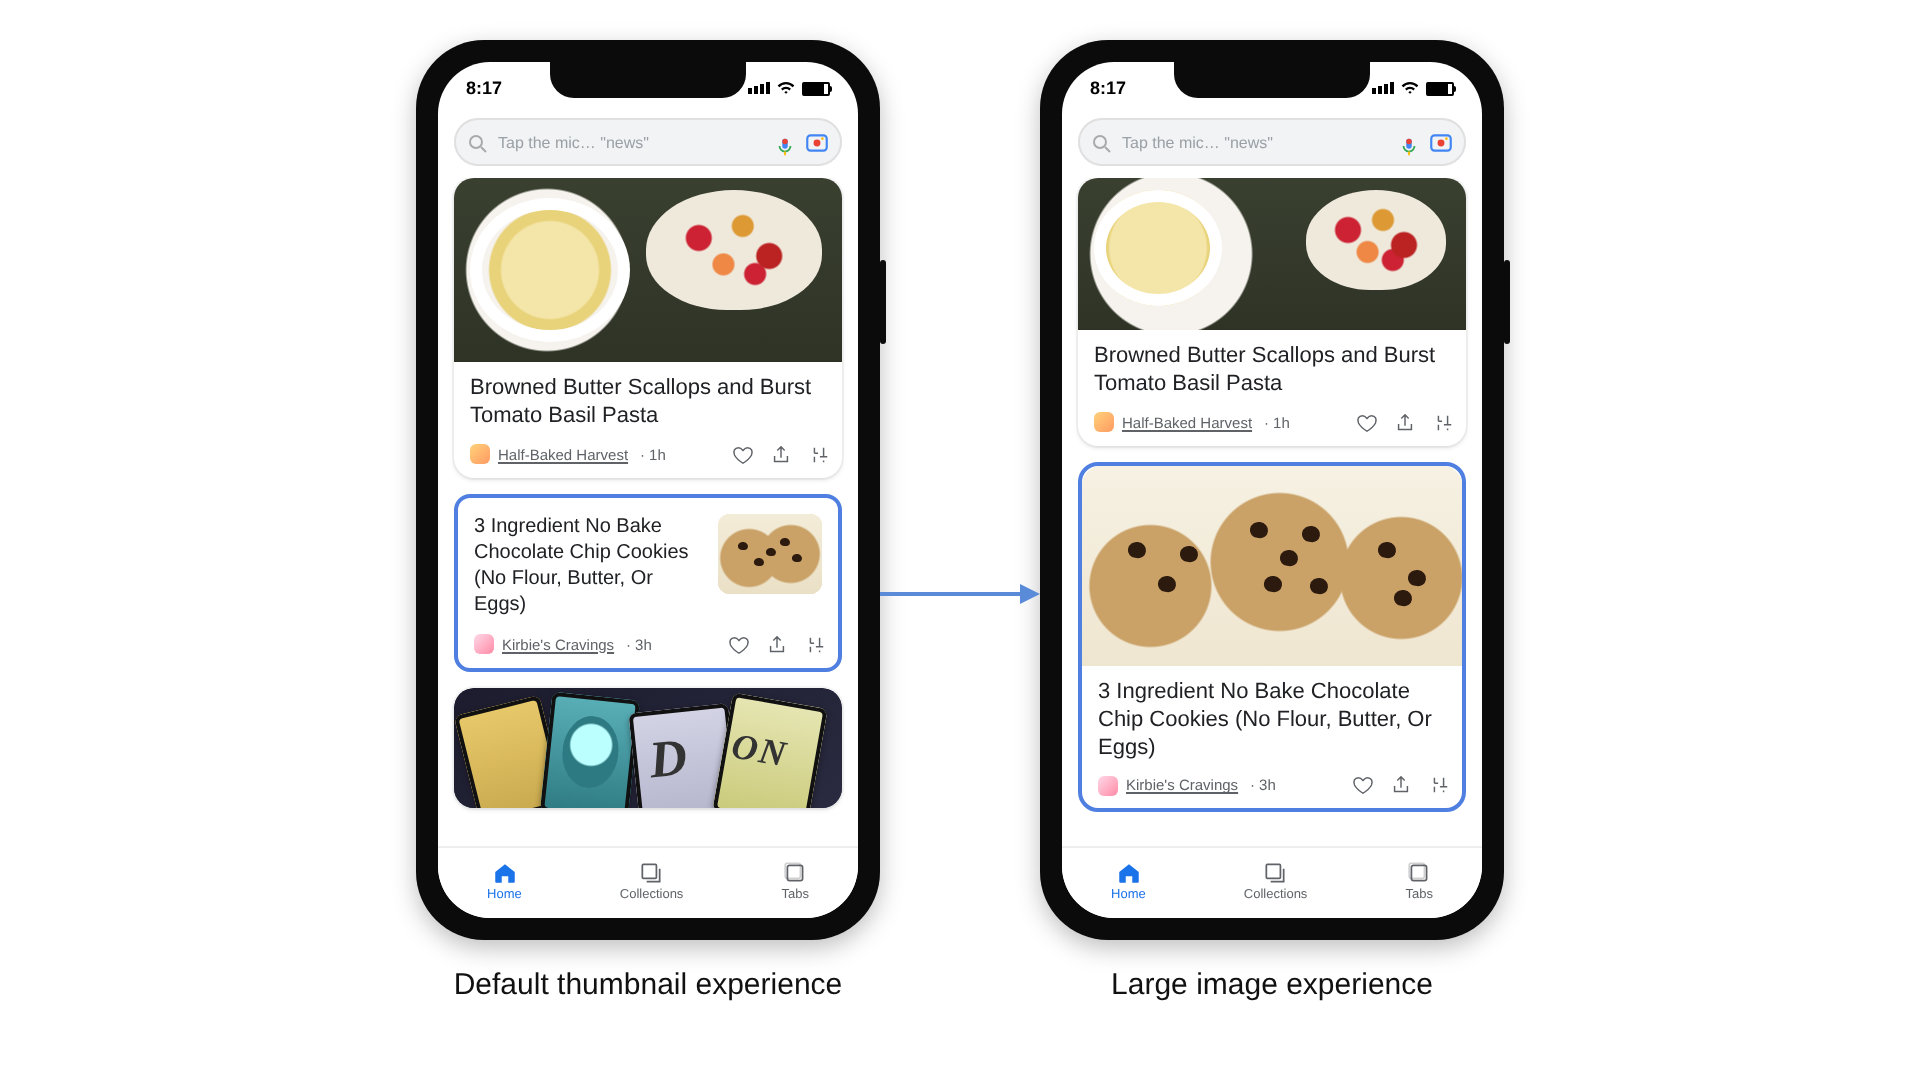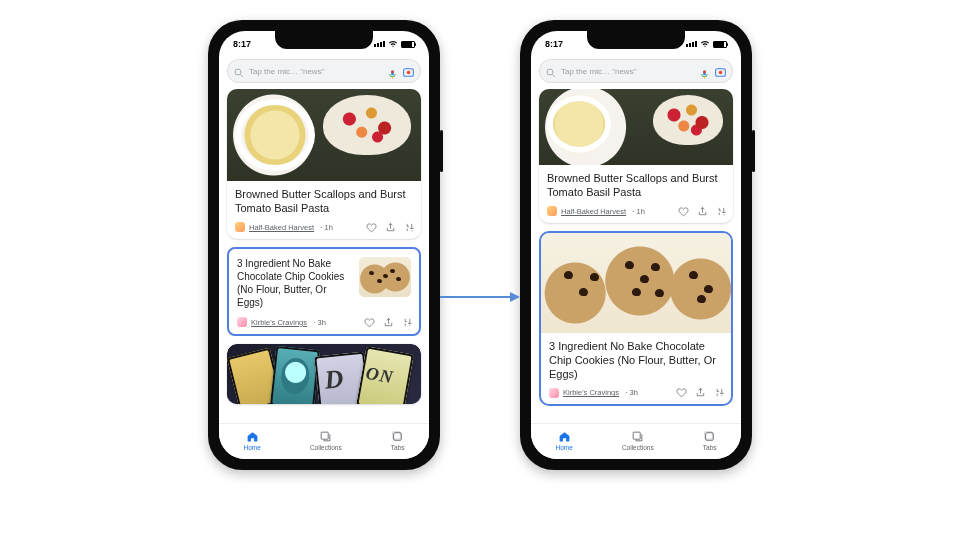--- a/index.html
+++ b/index.html
@@ -449,20 +449,21 @@
           <div class="navitem">
             <span class="nicon"><svg viewBox="0 0 24 24">
                   <rect x="5" y="5" width="14" height="14" rx="2" fill="none" stroke="currentColor" stroke-width="1.6"></rect>
                   <rect x="3" y="3" width="14" height="14" rx="2" fill="none" stroke="currentColor" stroke-width="1.6" opacity=".3"></rect>
                 </svg></span>
             <span>Tabs</span>
           </div>
         </div>
       </div>
     </div>
+    <div class="caption">Default thumbnail experience</div>
   </div>
 
   <div class="col">
     <div class="phone">
       <div class="screen">
         <div class="notch"></div>
 
         <div class="statusbar">
           <span>8:17</span>
           <div class="status-icons">
@@ -591,20 +592,21 @@
           <div class="navitem">
             <span class="nicon"><svg viewBox="0 0 24 24">
                   <rect x="5" y="5" width="14" height="14" rx="2" fill="none" stroke="currentColor" stroke-width="1.6"></rect>
                   <rect x="3" y="3" width="14" height="14" rx="2" fill="none" stroke="currentColor" stroke-width="1.6" opacity=".3"></rect>
                 </svg></span>
             <span>Tabs</span>
           </div>
         </div>
       </div>
     </div>
+    <div class="caption">Large image experience</div>
   </div>
 
   <div class="arrow">
     <svg width="80" height="14" viewBox="0 0 80 14">
       <line x1="0" y1="7" x2="70" y2="7" stroke="#5a8bd8" stroke-width="2"></line>
       <polygon points="70,2 80,7 70,12" fill="#5a8bd8"></polygon>
     </svg>
   </div>
 
 </div>

